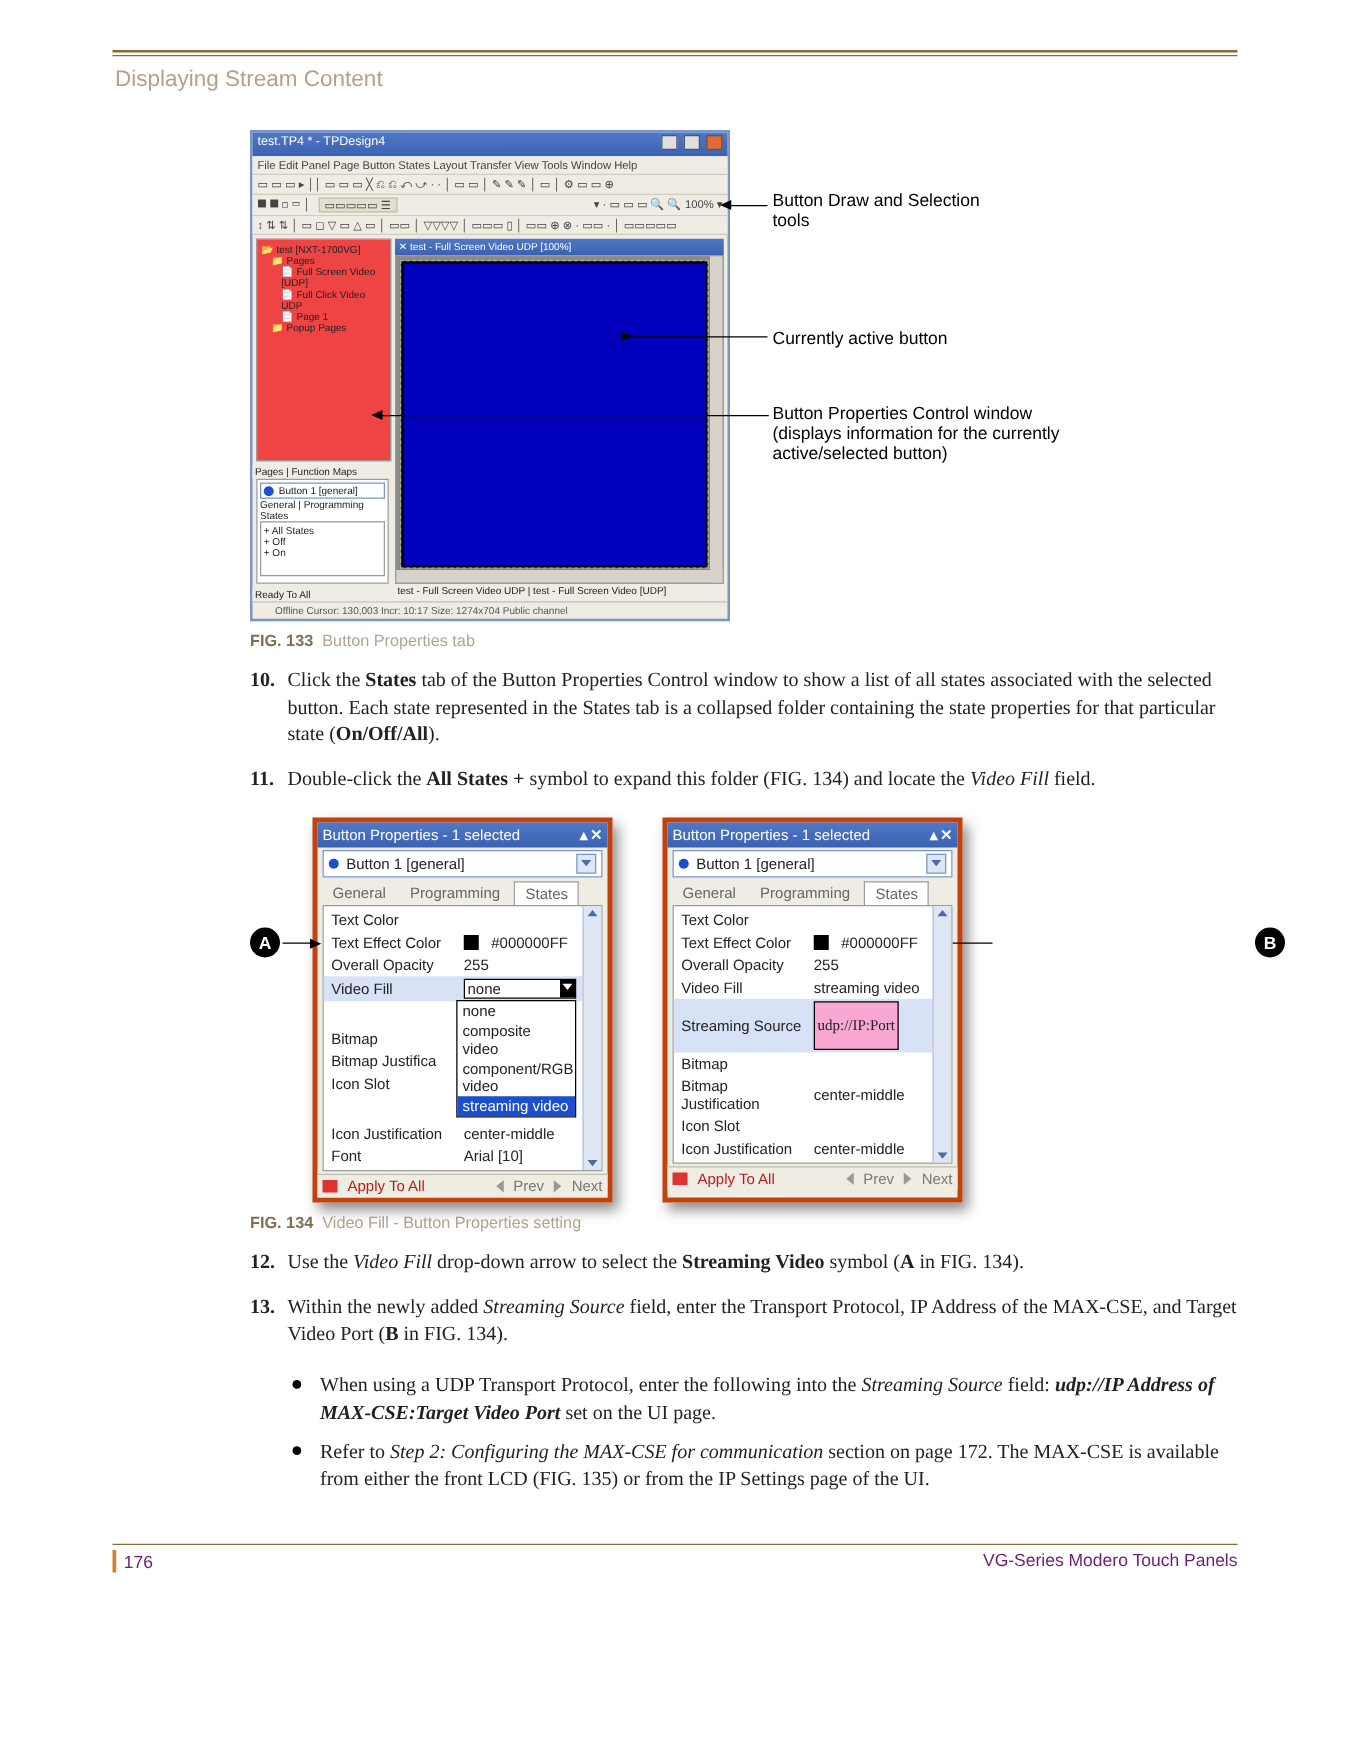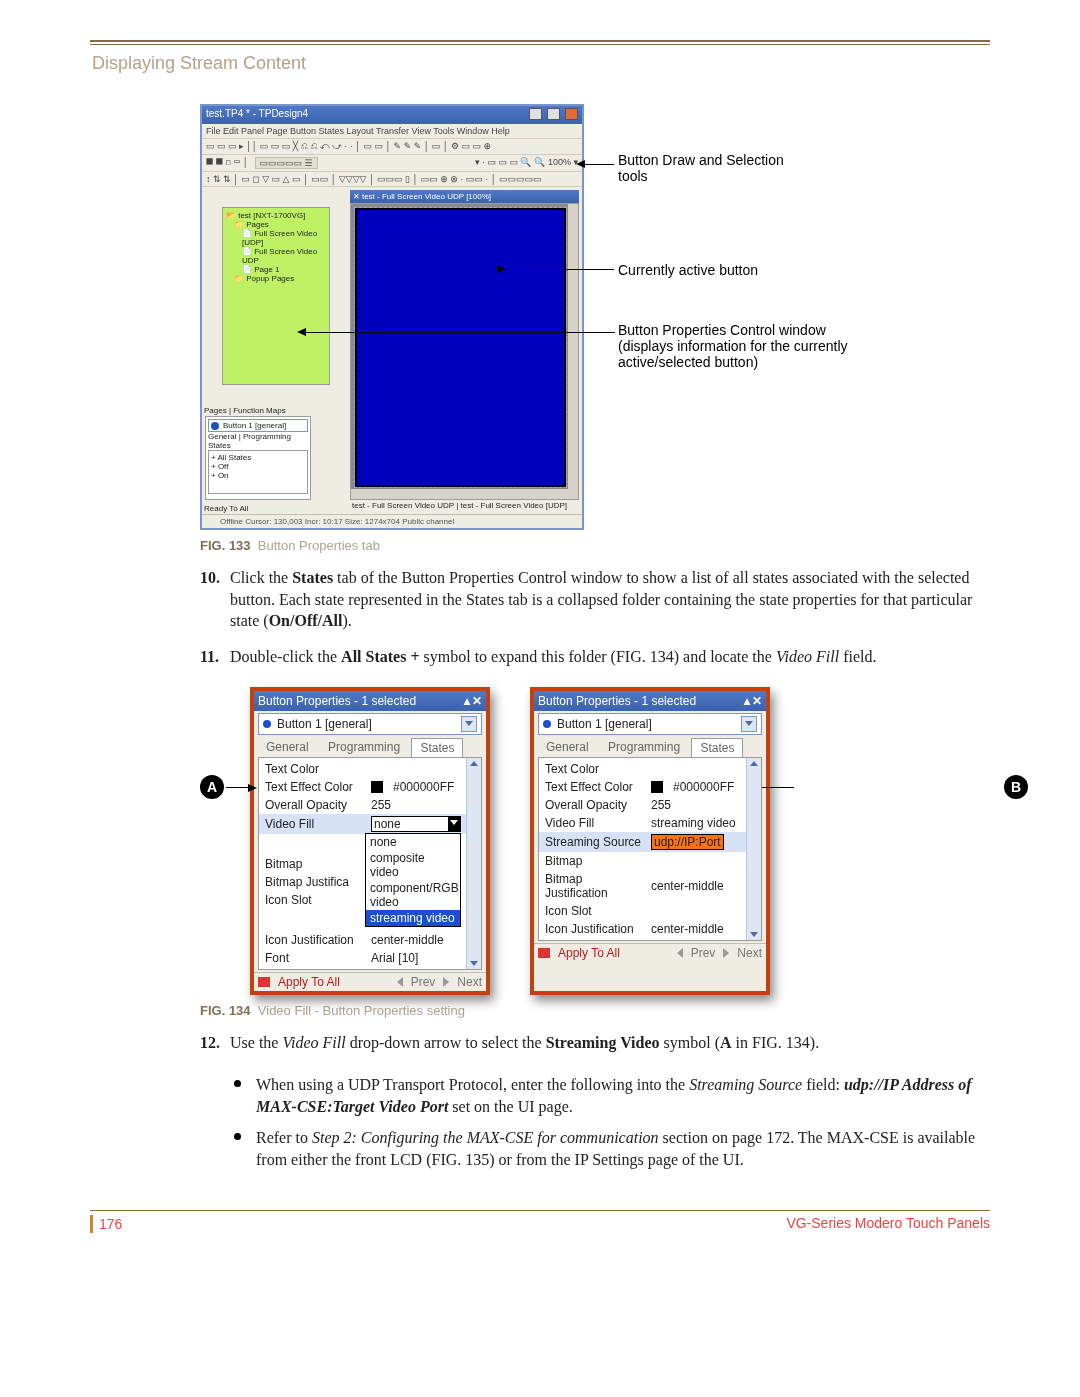--- a/index.html
+++ b/index.html
@@ -59,23 +59,23 @@
     background:#efece3;
     padding:2px 4px;
     border-bottom:1px solid #d0cdc0;
     white-space: nowrap;
     overflow:hidden;
     color:#444;
   }
   .tp-body { display:flex; }
   .tp-tree {
     width:100px;
-    background:#bef264;
+    background:#ef4444;
     border:1px solid #9b9b9b;
-    margin:20px;
+    margin:3px;
     height:170px;
     font:8px Arial;
     padding:3px;
     overflow:hidden;
   }
   .tp-tree-tabs, .tp-bottom-tabs {
     font:8px Arial; background:#efece3; padding:1px 2px;
   }
   .tp-right { flex:1; display:flex; flex-direction:column; margin:3px 3px 3px 0;}
   .tp-canvas-title { background:linear-gradient(#4f78c6,#3b62b0); color:#fff; font:8px Arial; padding:2px 3px;}
@@ -173,21 +173,21 @@
   .bp-sb::after{content:"";position:absolute;bottom:3px;left:3px;border-left:4px solid transparent;border-right:4px solid transparent;border-top:5px solid #4a6aa8;}
   .prow { display:flex; padding:2px 6px; gap:6px; align-items:center;}
   .prow .lab { width:100px;}
   .swatch{width:12px;height:12px;background:#000;display:inline-block;margin-right:4px;}
   .ddfield { border:1px solid #000; padding:0 14px 0 2px; background:#fff; position:relative;}
   .ddfield .dd { position:absolute;right:0;top:0;bottom:0;width:12px;background:#000;}
   .ddfield .dd::after{content:"";position:absolute;top:3px;left:2px;border-left:4px solid transparent;border-right:4px solid transparent;border-top:5px solid #fff;}
   .ddlist { border:1px solid #000; background:#fff; margin:-1px 6px 0 106px; padding:0; position:relative; z-index:3;}
   .ddlist div{padding:1px 4px;}
   .ddsel { background:#1b4fd0; color:#fff;}
-  .inbox{border:1px solid #000;padding:0 2px;background:#f97316;}
+  .inbox{border:1px solid #000;padding:11px 2px;background:#f9a8d4;font-family:Liberation Serif, serif;}
   .bp-foot{ background:#efece3; padding:2px 4px; font:12px Arial; color:#777; border-top:1px solid #c0c0b0; display:flex; gap:8px; align-items:center;}
   .bp-foot .icon{width:12px;height:10px;background:#d33;display:inline-block;}
   .bp-foot .atl{color:#b91c1c;}
   .tri-l,.tri-r{width:0;height:0;border-top:5px solid transparent;border-bottom:5px solid transparent;}
   .tri-l{border-right:6px solid #999;}
   .tri-r{border-left:6px solid #999;}
 
   .badge {
     position:absolute;
     width:24px;height:24px;border-radius:50%;
@@ -199,21 +199,21 @@
   ul.bullets > li { position:relative; padding-left:22px; font:16px/1.35 "Times New Roman"; margin:0 0 10px 0;}
   ul.bullets > li::before {content:"";position:absolute;left:0;top:6px;width:7px;height:7px;border-radius:50%;background:#000;}
   ul.sub { margin:6px 0 0 22px; padding:0; list-style:none;}
   ul.sub > li { position:relative; padding-left:20px;}
   ul.sub > li::before {content:"";position:absolute;left:0;top:6px;width:6px;height:6px;border-radius:50%;background:#000;}
 
   .bottom-rule {
     border-top:1px solid #8a6a3a;
     display:flex; justify-content:space-between;
     font: 14px "Segoe UI", Arial, sans-serif;
-    color:#ef4444;
+    color:#701a75;
     padding-top:4px;
     margin-top:40px;
   }
   .pg-mark{display:flex;gap:6px;align-items:center;}
   .pg-mark .bar{width:3px;height:18px;background:#d08030;}
 </style>
 </head>
 <body>
 
 <div class="page">
@@ -241,21 +241,21 @@
         </div>
         <div class="tp-tool3" style="display:flex;">
           <span>↕ ⇅ ⇅ │ ▭ ◻ ▽ ▭ △ ▭ │ ▭▭ │ ▽▽▽▽ │ ▭▭▭ ▯ │ ▭▭ ⊕ ⊗ · ▭▭ · │ ▭▭▭▭▭</span>
         </div>
         <div class="tp-body">
           <div style="display:flex;flex-direction:column;">
             <div class="tp-tree">
               <div>📂 <span>test [NXT-1700VG]</span></div>
               <div style="padding-left:8px">📁 <span>Pages</span></div>
               <div style="padding-left:16px">📄 <span>Full Screen Video [UDP]</span></div>
-              <div style="padding-left:16px">📄 <span>Full Screen Video UDP</span></div>
+              <div style="padding-left:16px">📄 <span>Full Click Video UDP</span></div>
               <div style="padding-left:16px">📄 <span>Page 1</span></div>
               <div style="padding-left:8px">📁 <span>Popup Pages</span></div>
             </div>
             <div class="tp-tree-tabs">Pages | Function Maps</div>
             <div class="tp-props">
               <div style="border:1px solid #7a95c9;padding:1px 2px;display:flex;gap:4px;align-items:center;">
                   <span class="dot"></span>
                   <span>Button 1 [general]</span>
                 </div>
               <div>General | Programming  States</div>
@@ -454,20 +454,24 @@
     </div>
     <div class="figcap">
       <b>FIG. 134</b>&nbsp;&nbsp;<span>Video Fill - Button Properties setting</span>
     </div>
 
     <ol class="steps">
       <li>
         <span class="num">12.</span>
         <span>Use the </span><span class="italic">Video Fill</span><span> drop-down arrow to select the </span><span class="bold-serif">Streaming Video</span><span> symbol (</span><span class="bold-serif">A</span><span> in FIG. 134).</span>
       </li>
+      <li>
+        <span class="num">13.</span>
+        <span>Within the newly added </span><span class="italic">Streaming Source</span><span> field, enter the Transport Protocol, IP Address of the MAX-CSE, and Target Video Port (</span><span class="bold-serif">B</span><span> in FIG. 134).</span>
+      </li>
     </ol>
 
     <ul class="bullets">
       <li>
         <span>When using a UDP Transport Protocol, enter the following into the </span><span class="italic">Streaming Source</span><span> field: </span><span class="bold-serif italic">udp://IP Address of MAX-CSE:Target Video Port</span><span> set on the UI page.</span>
       </li>
       <li>
         <span>Refer to </span><span class="italic">Step 2: Configuring the MAX-CSE for communication</span><span> section on page 172. The MAX-CSE is available from either the front LCD (FIG. 135) or from the IP Settings page of the UI.</span>
       </li>
     </ul>

